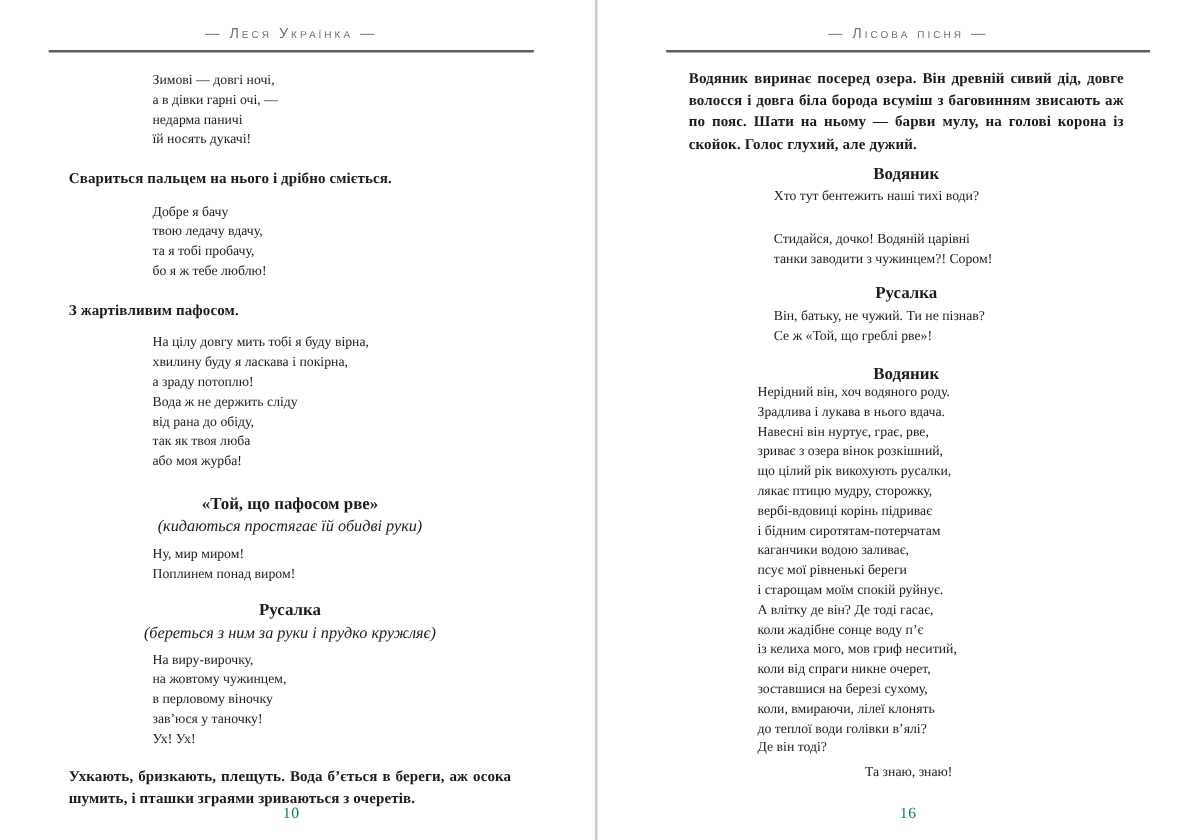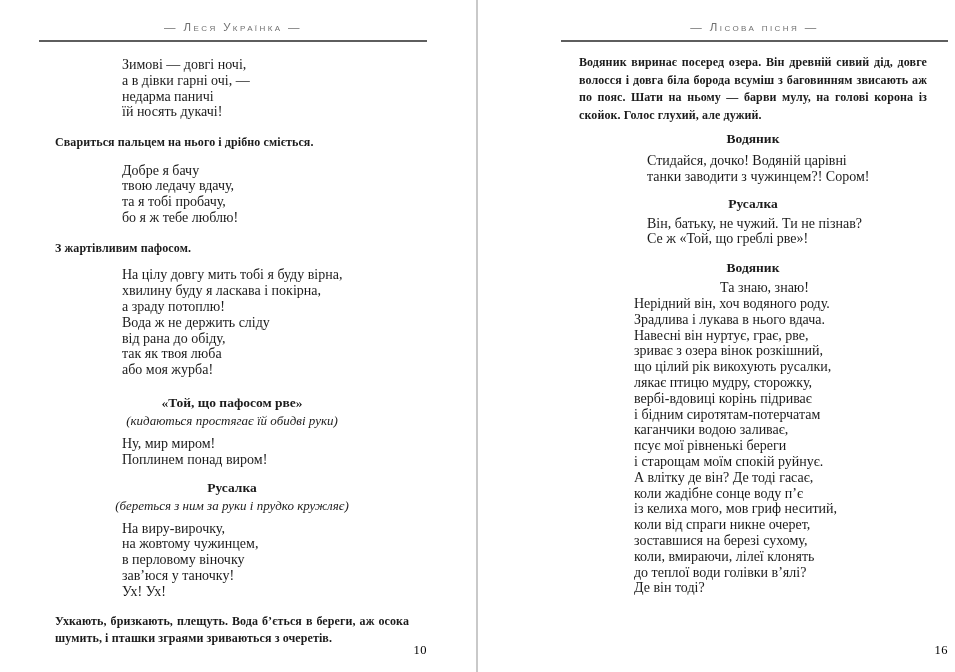--- a/index.html
+++ b/index.html
@@ -24,21 +24,21 @@
     width: 2px;
     height: 672px;
     background: #c9c9c9;
   }
   .page {
     position: absolute;
     top: 0;
     height: 672px;
   }
   .page-left  { left: 39px;  width: 388px; }
-  .page-right { left: 561px; width: 387px; }
+  .page-right { left: 533px; width: 387px; }
 
   .running-head {
     text-align: center;
     font-family: "Liberation Sans", sans-serif;
     font-variant: small-caps;
     font-size: 11.5px;
     letter-spacing: 2.4px;
     color: #707070;
     padding-top: 20px;
     line-height: 14px;
@@ -47,21 +47,21 @@
     border: none;
     border-top: 2px solid #5e5e5e;
     margin: 6px 0 0 0;
   }
 
   .content { padding: 0 18px 0 16px; }
   .page-right .content { padding: 0 21px 0 18px; }
 
   .verse {
     white-space: pre-line;
-    font-size: 14px;
+    font-size: 11px;
     line-height: 15.8px;
     margin: 0;
   }
   .ind-l { padding-left: 67px; }      
   .ind-r { padding-left: 68px; }      
   .ind-speech { padding-left: 55px; } 
   .ind-hemi { padding-left: 141px; }  
 
   .stage {
     font-size: 12px;
@@ -98,35 +98,35 @@
   .page-left .sp2 { margin-top: 12px; }
   .page-left .sd2 { margin-top: 2px; }
   .page-left .v5 { margin-top: 8px; }
   .page-left .s3 { margin-top: 13px; }
 
   
   .page-right .op  { margin-top: 12px; }
   .page-right .sp1 { margin-top: 7px; }
   .page-right .l1  { margin-top: 3px; }
   .page-right .s1  { margin-top: 11px; }
-  .page-right .v1  { margin-top: 6px; }
+  .page-right .v1  { margin-top: 18px; }
   .page-right .sp2 { margin-top: 11px; }
   .page-right .v2  { margin-top: 4px; }
   .page-right .sp3 { margin-top: 13px; }
   .page-right .hemi { margin-top: 4px; }
   .page-right .speech { margin-top: 0; }
 
   .page-number {
     position: absolute;
     bottom: 14px;
     left: 0;
     width: 100%;
-    text-align: right;
+    text-align: center;
     font-size: 12.5px;
-    color: #000000;
+    color: #0f766e;
     letter-spacing: 0.5px;
   }
 </style>
 </head>
 <body>
 
 <div class="spread">
 
   <div class="page page-left">
     <div class="running-head">— Леся Українка —</div>
@@ -179,48 +179,49 @@
   <div class="seam"></div>
 
   <div class="page page-right">
     <div class="running-head">— Лісова пісня —</div>
     <hr class="head-rule">
 
     <div class="content">
       <p class="stage op"><b>Водяник</b><span> виринає посеред озера. Він древній сивий дід, довге волосся і довга біла борода всуміш з баговинням звисають аж по пояс. Шати на ньому — барви мулу, на голові корона із скойок. Голос глухий, але дужий.</span></p>
 
       <p class="speaker sp1">Водяник</p>
+      <p class="verse ind-r l1">Хто тут бентежить наші тихі води?</p>
 
 
       <p class="verse ind-r v1">Стидайся, дочко! Водяній царівні
 танки заводити з чужинцем?! Сором!</p>
 
       <p class="speaker sp2">Русалка</p>
       <p class="verse ind-r v2">Він, батьку, не чужий. Ти не пізнав?
 Се ж «Той, що греблі рве»!</p>
 
       <p class="speaker sp3">Водяник</p>
-      <p class="verse ind-hemi hemi">Та знаю, знаю!</p>
       <p class="verse ind-speech speech">Нерідний він, хоч водяного роду.
 Зрадлива і лукава в нього вдача.
 Навесні він нуртує, грає, рве,
 зриває з озера вінок розкішний,
 що цілий рік викохують русалки,
 лякає птицю мудру, сторожку,
 вербі-вдовиці корінь підриває
 і бідним сиротятам-потерчатам
 каганчики водою заливає,
 псує мої рівненькі береги
 і старощам моїм спокій руйнує.
 А влітку де він? Де тоді гасає,
 коли жадібне сонце воду п’є
 із келиха мого, мов гриф неситий,
 коли від спраги никне очерет,
 зоставшися на березі сухому,
 коли, вмираючи, лілеї клонять
 до теплої води голівки в’ялі?
 Де він тоді?</p>
+      <p class="verse ind-hemi hemi">Та знаю, знаю!</p>
     </div>
 
     <div class="page-number">16</div>
   </div>
 
 </div>
 
 </body></html>

